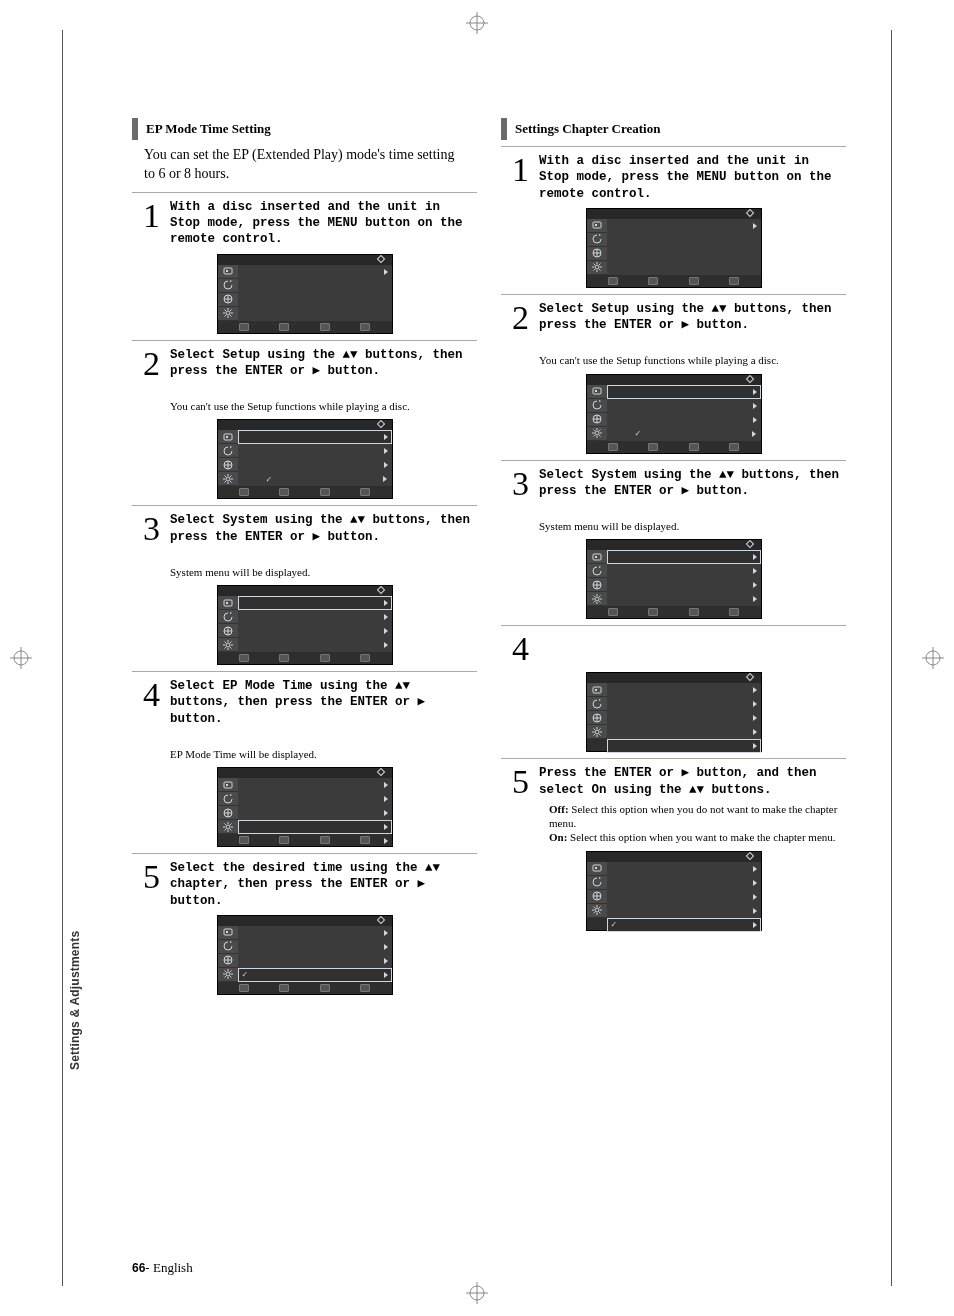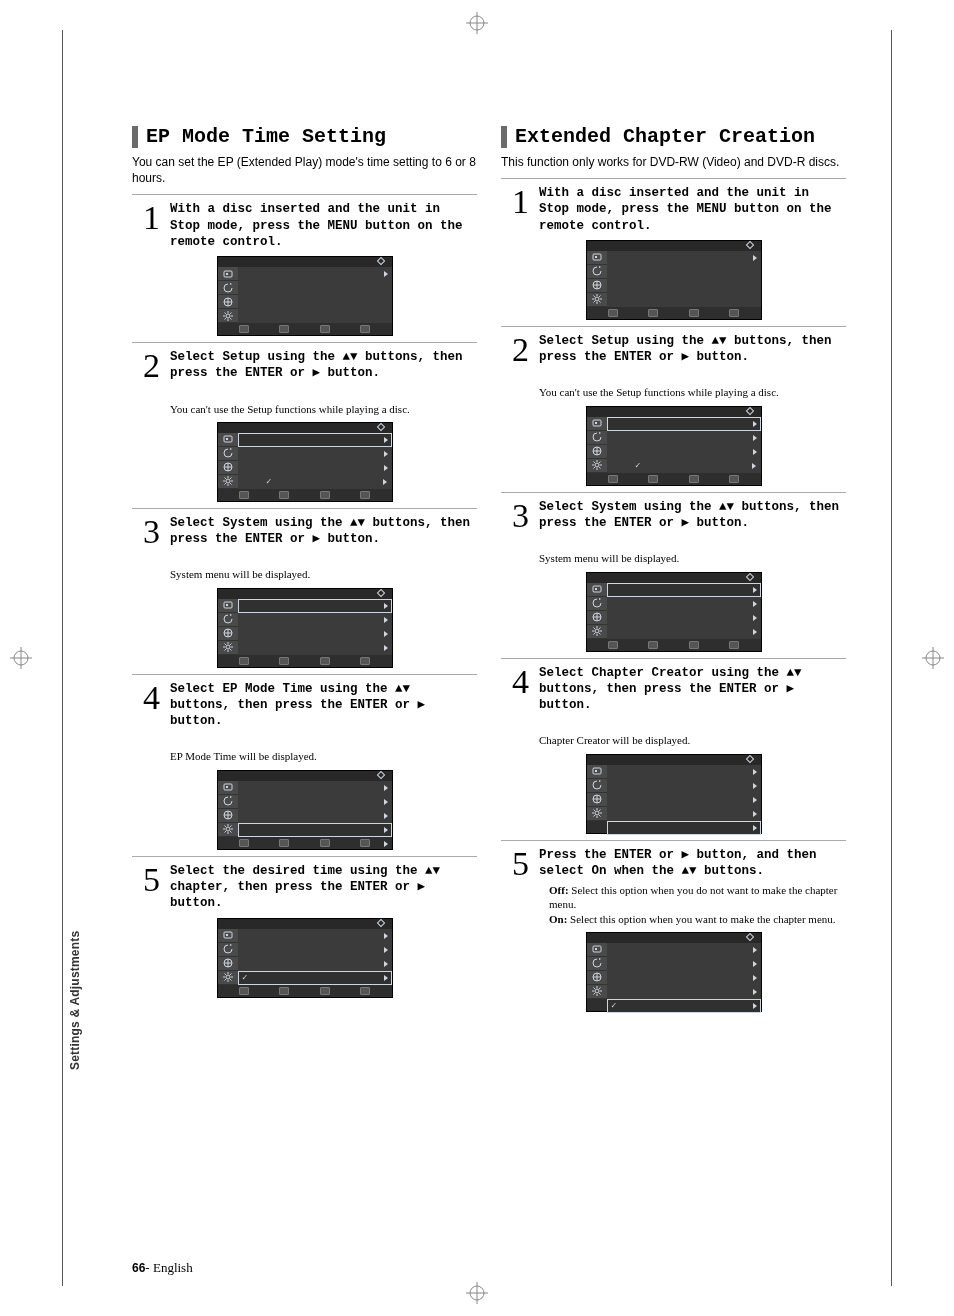--- a/index.html
+++ b/index.html
@@ -17,23 +17,23 @@
   .regmark.side{top:50%;transform:translateY(-50%)}
   .regmark.left{left:10px}
   .regmark.right{right:10px}
   .pagerule{position:absolute;top:30px;bottom:30px;width:1px;background:#555}
   .pagerule.left{left:62px}
   .pagerule.right{right:62px}
   .content{position:absolute;left:132px;right:108px;top:114px;bottom:76px}
   .columns{display:flex;gap:var(--col-gap)}
   .col{width:var(--col-w)}
   .side-label{position:absolute;left:-50px;bottom:170px;transform:rotate(-90deg);transform-origin:left bottom;font-family:Arial,sans-serif;font-weight:bold;font-size:12px;letter-spacing:.2px;color:#333}
-  h2.sec{font-family:Liberation Mono, monospace;font-weight:bold;font-size:20px;margin:11px 0 6px;display:flex;align-items:center;gap:8px}
+  h2.sec{font-family:Liberation Serif, serif;font-weight:bold;font-size:13px;margin:4px 0 6px;display:flex;align-items:center;gap:8px}
   h2.sec::before{content:"";display:inline-block;width:6px;height:22px;background:#6b6b6b}
-  .intro{font-family:Liberation Sans, sans-serif;font-size:12px;line-height:1.35;margin:0 0 8px}
+  .intro{font-family:Liberation Serif, serif;font-size:14px;line-height:1.35;margin:0 12px 8px}
   hr.paged{border:0;border-top:1px solid var(--rule);margin:6px 0}
   .step{display:flex;gap:10px;align-items:flex-start;margin:4px 0}
   .step .num{font-family:Georgia,serif;font-size:34px;line-height:1;font-weight:normal;min-width:28px;text-align:right;color:#000}
   .step .body{flex:1}
   .step .lead{font-family:Liberation Mono, monospace;font-weight:bold;font-size:12.5px;line-height:1.3}
   .step .note{font-family:Georgia,serif;font-size:11px;line-height:1.3;margin-top:20px;color:#000}
   .step .opts{font-family:Georgia,serif;font-size:11px;line-height:1.3;margin:4px 0 0 10px}
   .step .opts b{font-weight:bold}
   .osd{width:176px;margin:6px auto 6px}
   .osd-frame{background:#3f3f3f;border:1px solid #000}
@@ -397,22 +397,21 @@
               <div class="osd-foot">
                 <span class="fbtn"></span>
                 <span class="fbtn"></span>
                 <span class="fbtn"></span>
                 <span class="fbtn"></span>
               </div>
             </div>
           </div>
         </div>
       <div class="col">
-          <h2 class="sec">Extended Chapter Creation</h2>
-          <p class="intro">This function only works for DVD-RW (Video) and DVD-R discs.</p>
+          <h2 class="sec">Settings Chapter Creation</h2>
           <hr class="paged">
           <div class="step">
             <div class="num">1</div>
             <div class="body">
               <div class="lead">With a disc inserted and the unit in Stop mode, press the MENU button on the remote control.</div>
             </div>
           </div>
           <div class="osd">
             <div class="osd-frame">
               <div class="osd-title">
@@ -582,24 +581,20 @@
                 <span class="fbtn"></span>
                 <span class="fbtn"></span>
                 <span class="fbtn"></span>
                 <span class="fbtn"></span>
               </div>
             </div>
           </div>
           <hr class="paged">
           <div class="step">
             <div class="num">4</div>
-            <div class="body">
-              <div class="lead">Select Chapter Creator using the ▲▼ buttons, then press the ENTER or ▶ button.</div>
-              <div class="note">Chapter Creator will be displayed.</div>
-            </div>
           </div>
           <div class="osd">
             <div class="osd-frame">
               <div class="osd-title">
                 <span class="dia"></span>
               </div>
               <div class="osd-body">
                 <div class="osd-icons">
                   <div class="ic">
                     <svg viewBox="0 0 10 10">
@@ -649,21 +644,21 @@
                 <span class="fbtn"></span>
                 <span class="fbtn"></span>
                 <span class="fbtn"></span>
               </div>
             </div>
           </div>
           <hr class="paged">
           <div class="step">
             <div class="num">5</div>
             <div class="body">
-              <div class="lead">Press the ENTER or ▶ button, and then select On when the ▲▼ buttons.</div>
+              <div class="lead">Press the ENTER or ▶ button, and then select On using the ▲▼ buttons.</div>
               <div class="opts">
                 <div><b>Off:</b> Select this option when you do not want to make the chapter menu.</div>
                 <div><b>On:</b> Select this option when you want to make the chapter menu.</div>
               </div>
             </div>
           </div>
           <div class="osd">
             <div class="osd-frame">
               <div class="osd-title">
                 <span class="dia"></span>

